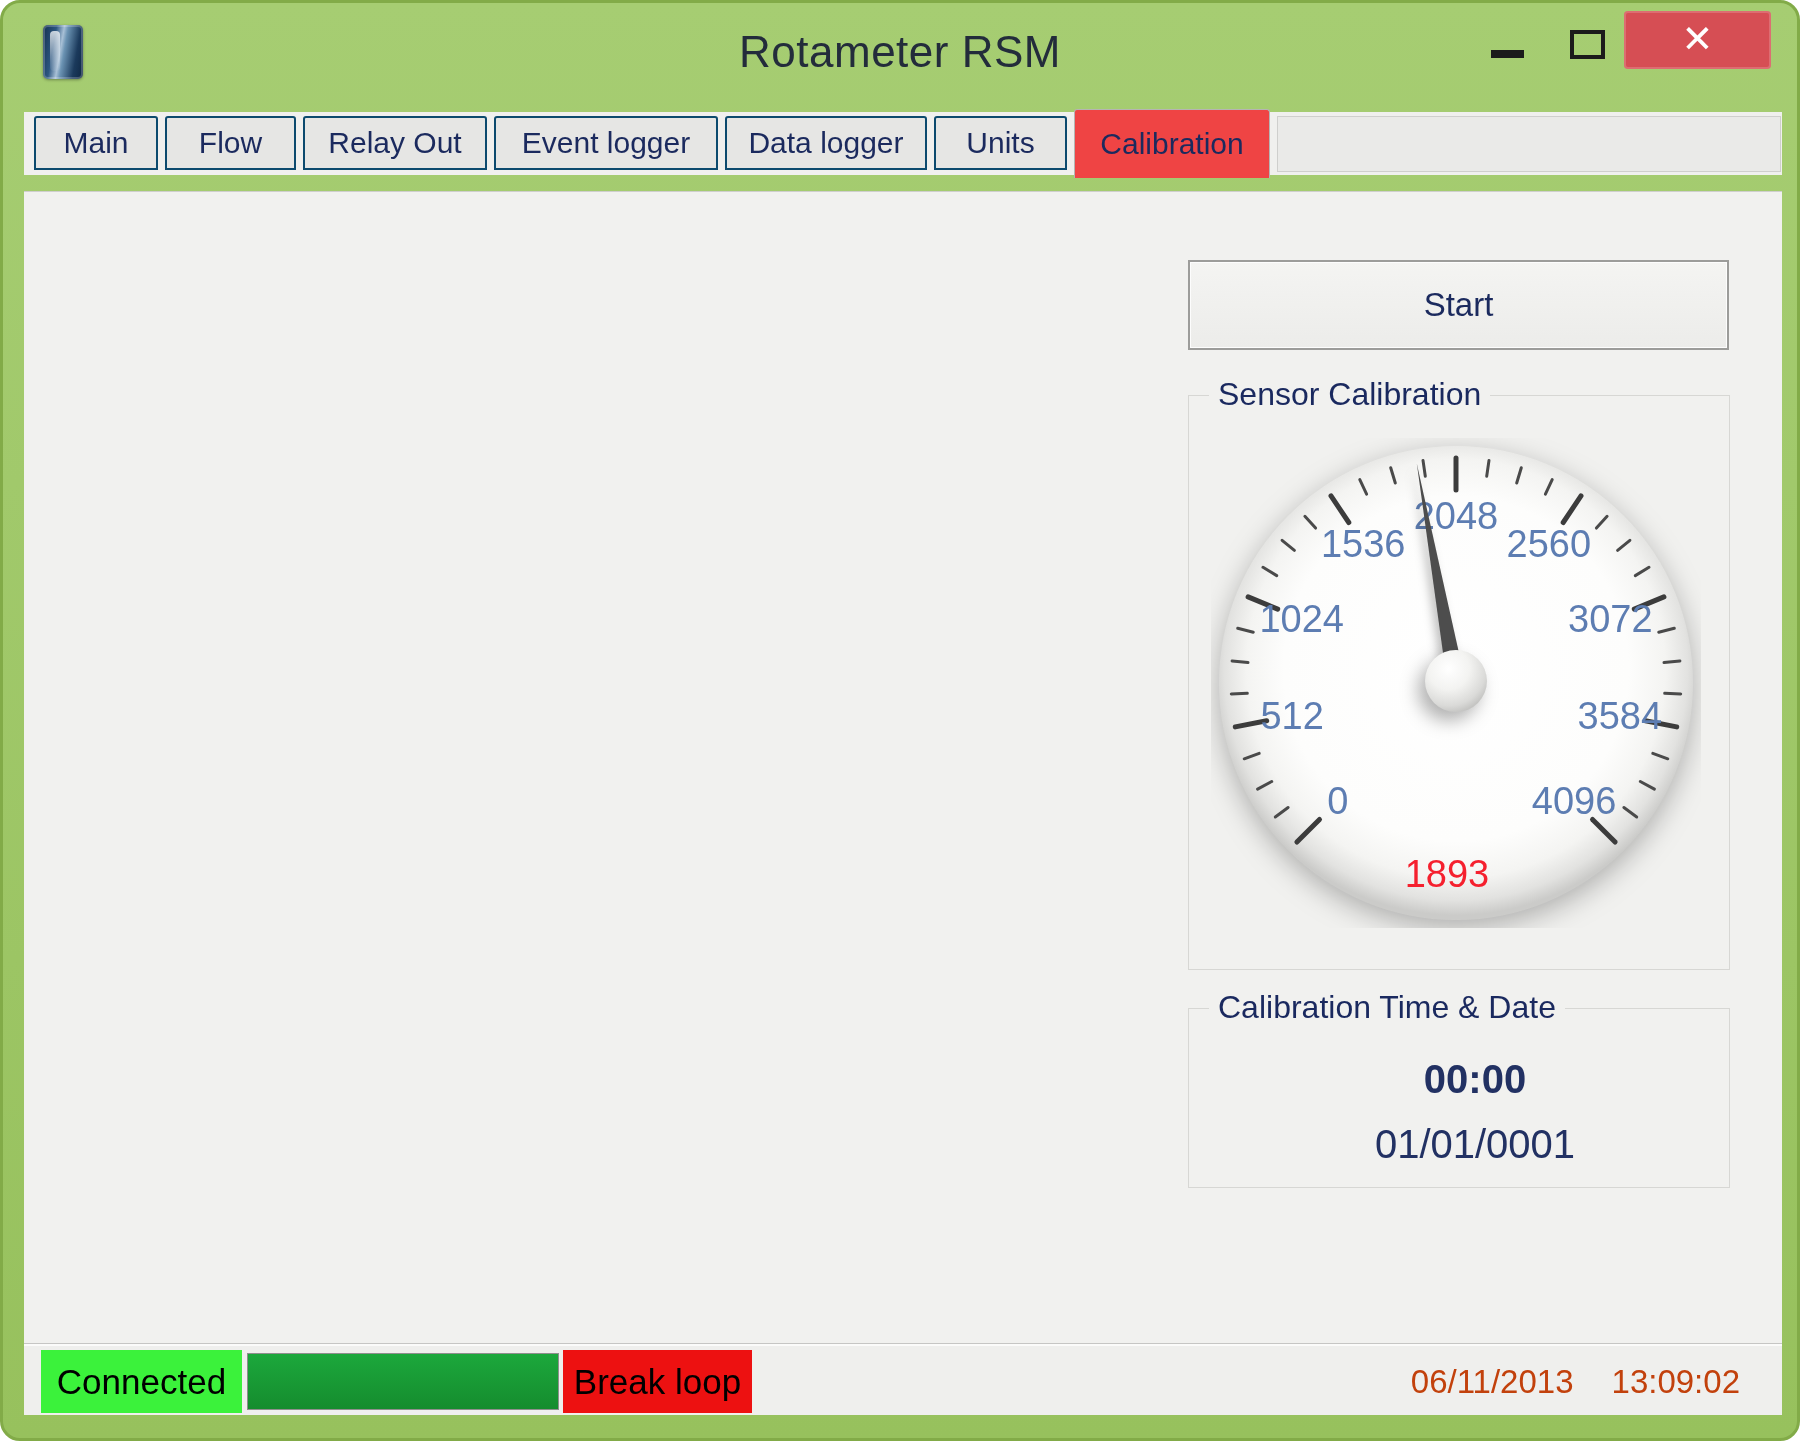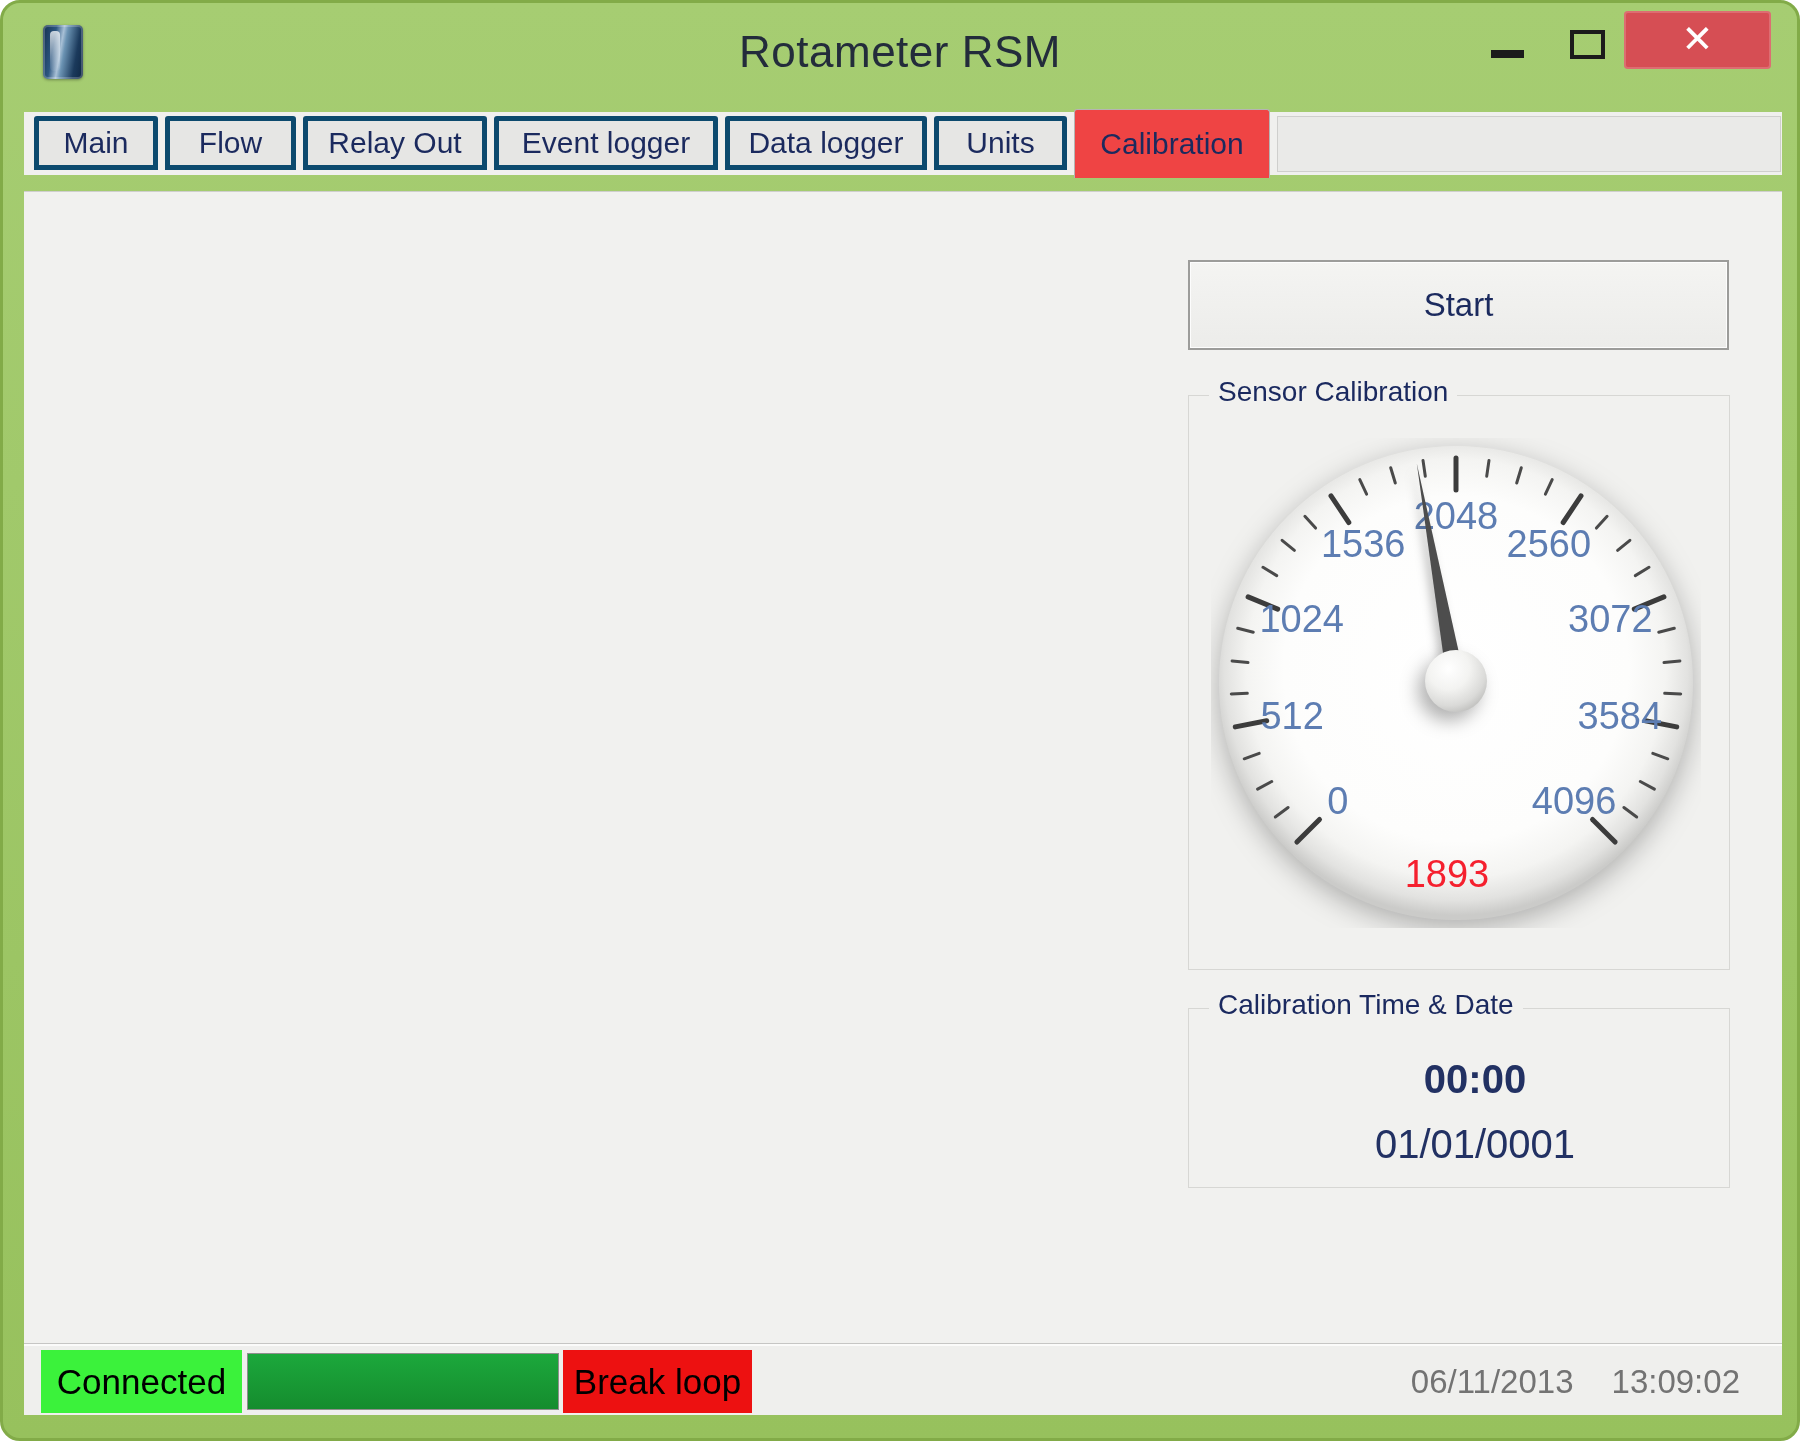--- a/index.html
+++ b/index.html
@@ -30,21 +30,21 @@
     color:#ffffff;font-size:38px;text-align:center;line-height:56px;cursor:pointer;
   }
   
   .tabband{
     position:absolute;left:21px;top:109px;width:1758px;height:63px;
     background:#f0f0ee;display:flex;align-items:flex-start;padding-left:10px;
   }
   .tab{
     display:flex;align-items:center;justify-content:center;
     font-size:30px;color:#1b2a5e;background:#e6e6e4;
-    border:5px solid #0c4a6e;border-radius:3px 3px 0 0;
+    border:2px solid #0c4a6e;border-radius:3px 3px 0 0;
     height:54px;margin-top:4px;margin-right:7px;cursor:pointer;white-space:nowrap;
   }
   .tab.active{
     background:#ef4444;border:1px solid #b5b5b3;border-bottom:none;
     height:69px;margin-top:-3px;position:relative;z-index:3;
   }
   .w-main{width:124px}.w-flow{width:131px}.w-relay{width:184px}
   .w-data{width:202px}.w-event{width:224px}.w-units{width:133px}.w-cal{width:196px}
   .tabfiller{flex:1 1 auto;height:56px;margin-top:4px;margin-right:1px;background:#eaeae8;border:1px solid #cfcfcd;}
   
@@ -56,21 +56,21 @@
     position:absolute;left:1164px;top:68px;width:541px;height:90px;
     background:linear-gradient(#f4f4f2,#ececea);
     border:2px solid #9c9c9a;box-shadow:inset 0 0 0 1px #fdfdfd;
     font-size:33px;color:#1b2a5e;display:flex;align-items:center;justify-content:center;cursor:pointer;
   }
   .groupbox{position:absolute;border:1px solid #d7d7d4;}
   .g-sensor{left:1164px;top:203px;width:542px;height:575px;}
   .g-time{left:1164px;top:816px;width:542px;height:180px;padding-left:32px;}
   .group-label{
     position:absolute;top:-20px;left:20px;background:#f1f1ef;padding:0 9px;
-    font-size:28px;color:#1a295f;white-space:nowrap;
+    font-size:32px;color:#1a295f;white-space:nowrap;
   }
   .gauge{position:absolute;left:22px;top:42px;}
   .cal-time{margin-top:48px;text-align:center;font-size:40px;color:#223163;font-weight:bold;}
   .cal-date{margin-top:20px;text-align:center;font-size:40px;color:#223163;}
   
   .statusbar{
     position:absolute;left:21px;top:1341px;width:1758px;height:71px;
     background:#efefed;border-top:2px solid #fbfbfa;box-shadow:0 -1px 0 #c6c6c4;
   }
   .st-connected{
@@ -78,21 +78,21 @@
     color:#000;font-size:35px;display:flex;align-items:center;justify-content:center;
   }
   .st-progress{position:absolute;left:223px;top:7px;width:312px;height:57px;background:#e8e8e6;border:1px solid #8f8f8d;}
   .st-progress .fill{height:100%;background:linear-gradient(#1ca83c,#158c2e);}
   .st-break{
     position:absolute;left:539px;top:4px;width:189px;height:63px;background:#ed1111;
     color:#000;font-size:35px;display:flex;align-items:center;justify-content:center;cursor:pointer;
   }
   .st-datetime{
     position:absolute;right:42px;top:0;height:71px;display:flex;gap:38px;
-    align-items:center;font-size:33px;color:#737373;
+    align-items:center;font-size:33px;color:#c2410c;
   }
 </style>
 </head>
 <body>
 
 <div class="win">
 
   <div class="titlebar">
     <div class="app-icon">
         <div class="glint"></div>

